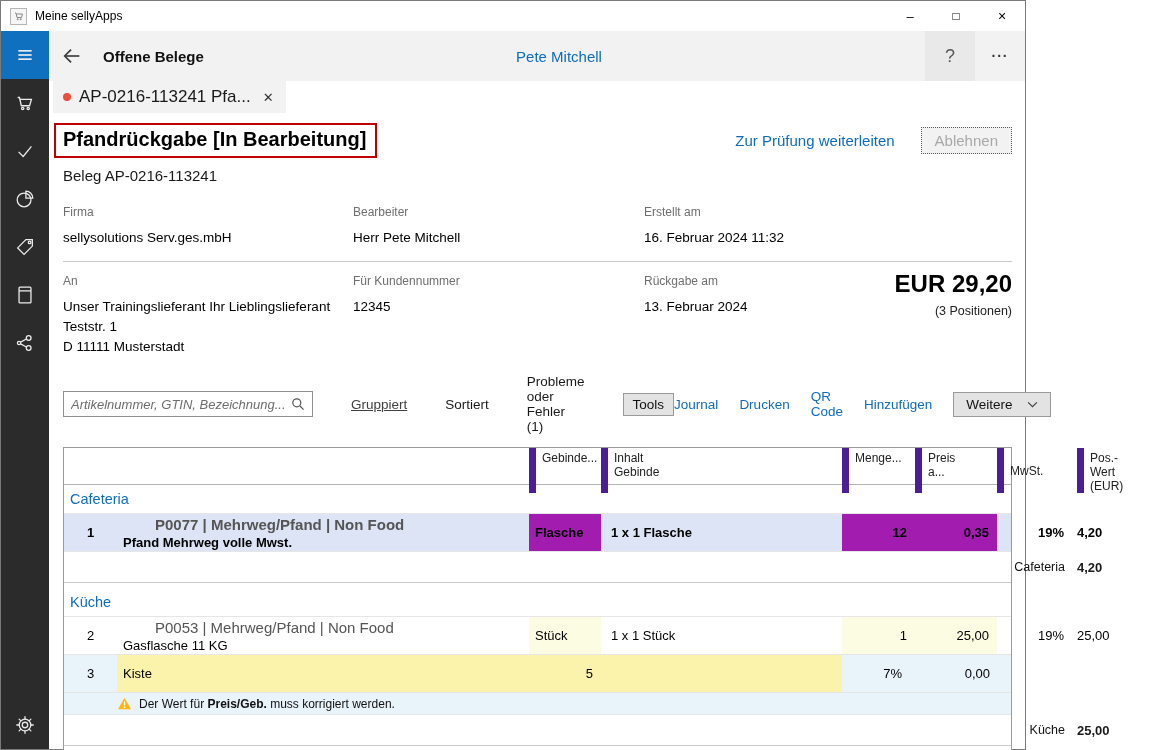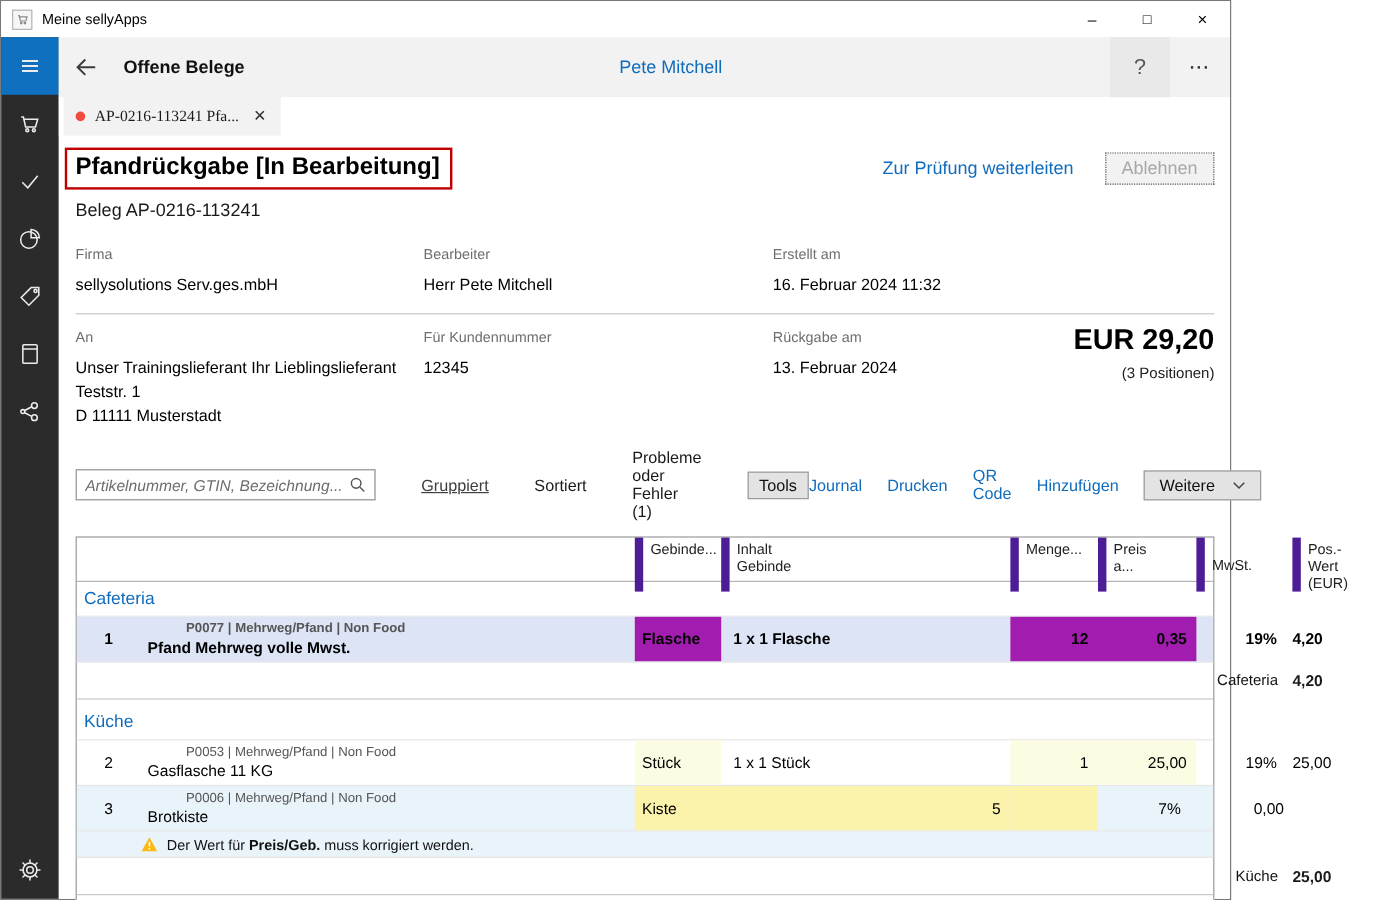--- a/index.html
+++ b/index.html
@@ -34,21 +34,21 @@
   .user-name { position:absolute; left:50%; transform:translateX(-50%); font-size:15px; color:#0f6cbd; margin-left:22px; }
   .hdr-right { margin-left:auto; display:flex; height:100%; }
   .hdr-btn { width:50px; height:100%; display:flex; align-items:center; justify-content:center; font-size:17px; color:#444; }
   .hdr-btn.help { background:#e9e9e9; font-size:18px; color:#555; }
   .hdr-btn.more { letter-spacing:1px; font-weight:bold; font-size:14px; color:#333; }
 
   
   .tabstrip { height:32px; flex:0 0 32px; background:#fff; display:flex; align-items:stretch; }
   .tab { margin-left:4px; background:#f2f2f2; display:flex; align-items:center; padding:0 12px 0 10px; gap:8px; }
   .tab-dot { width:8px; height:8px; border-radius:50%; background:#ef4b3e; }
-  .tab-label { font-size:13px; color:#1a1a1a;font-family:Liberation Serif, serif; }
+  .tab-label { font-size:17px; color:#1a1a1a; }
   .tab-close { font-size:13px; color:#333; margin-left:4px; }
 
   
   .doc { flex:1; padding:10px 13px 0 14px; position:relative; min-height:0; }
 
   .doc-top { display:flex; align-items:center; justify-content:space-between; }
   .title-box { border:2px solid #c00000; padding:3px 9px 5px 7px; margin-left:-9px; }
   .doc-title { font-size:20px; font-weight:bold; color:#000; }
   .doc-actions { display:flex; align-items:center; gap:26px; }
   .link { color:#0f6cbd; cursor:pointer; }
@@ -91,21 +91,21 @@
   .thead .hc { font-size:12px; color:#222; padding:3px 4px 0 6px; line-height:14px; border-left:7px solid #4c1d95; }
   .thead .hc:first-child, .thead .hc.no-l { border-left:none; }
   .thead .hc.low { padding-top:16px; }
 
   .grouprow { height:29px; display:flex; align-items:center; padding-left:6px; font-size:14.5px; color:#0f6cbd; border-bottom:1px solid #e6e6e6; }
 
   .item { height:38px; border-bottom:1px solid #e6e6e6; }
   .item .c { display:flex; align-items:center; font-size:13px; color:#000; }
   .c.num { justify-content:center; font-size:13px; }
   .c.desc { flex-direction:column; align-items:flex-start; justify-content:center; padding-left:6px; gap:2px; }
-  .meta { font-size:11px; color:#555;padding-left:32px; }
+  .meta { font-size:15px; color:#555;padding-left:32px; }
   .iname { font-size:13px; color:#000; }
   .c.geb { padding-left:6px; }
   .c.inh { padding-left:10px; }
   .c.r { justify-content:flex-end; padding-right:8px; }
   .c.mwst { padding-right:13px; }
   .c.wert { padding-right:7px; }
 
   .item.sel { background:#dde4f6; }
   .item.sel .iname, .item.sel .c { font-weight:bold; }
   .item.alt { background:#e9f3fa; }
@@ -364,24 +364,20 @@
             <div class="c geb cell-pale">Stück</div>
             <div class="c inh">1 x 1 Stück</div>
             <div class="c r cell-pale">1</div>
             <div class="c r cell-pale">25,00</div>
             <div class="c r mwst">19%</div>
             <div class="c r wert">25,00</div>
           </div>
 
           <div class="trow item alt">
             <div class="c num">3</div>
-            <div class="c desc">
-              <div class="meta">P0006 | Mehrweg/Pfand | Non Food</div>
-              <div class="iname">Brotkiste</div>
-            </div>
             <div class="c geb cell-yel">Kiste</div>
             <div class="c r cell-yel">5</div>
             <div class="c r cell-yel"></div>
             <div class="c r mwst">7%</div>
             <div class="c r wert">0,00</div>
           </div>
 
           <div class="trow warnrow">
             <div></div>
             <div class="warnmsg">

